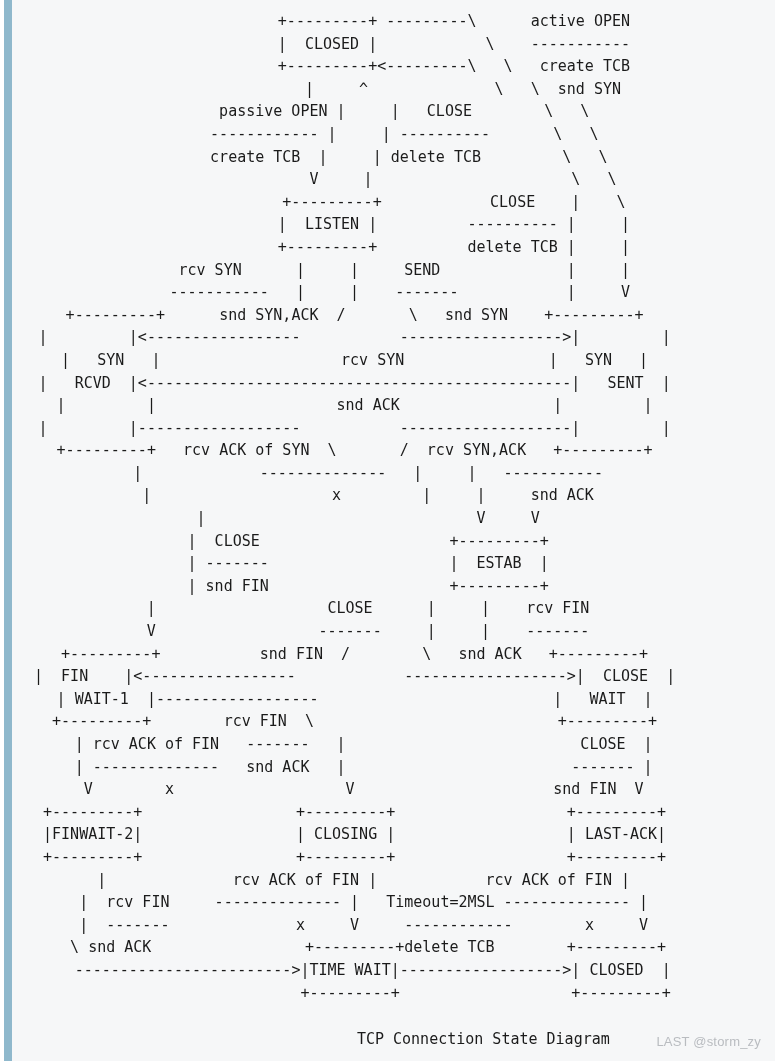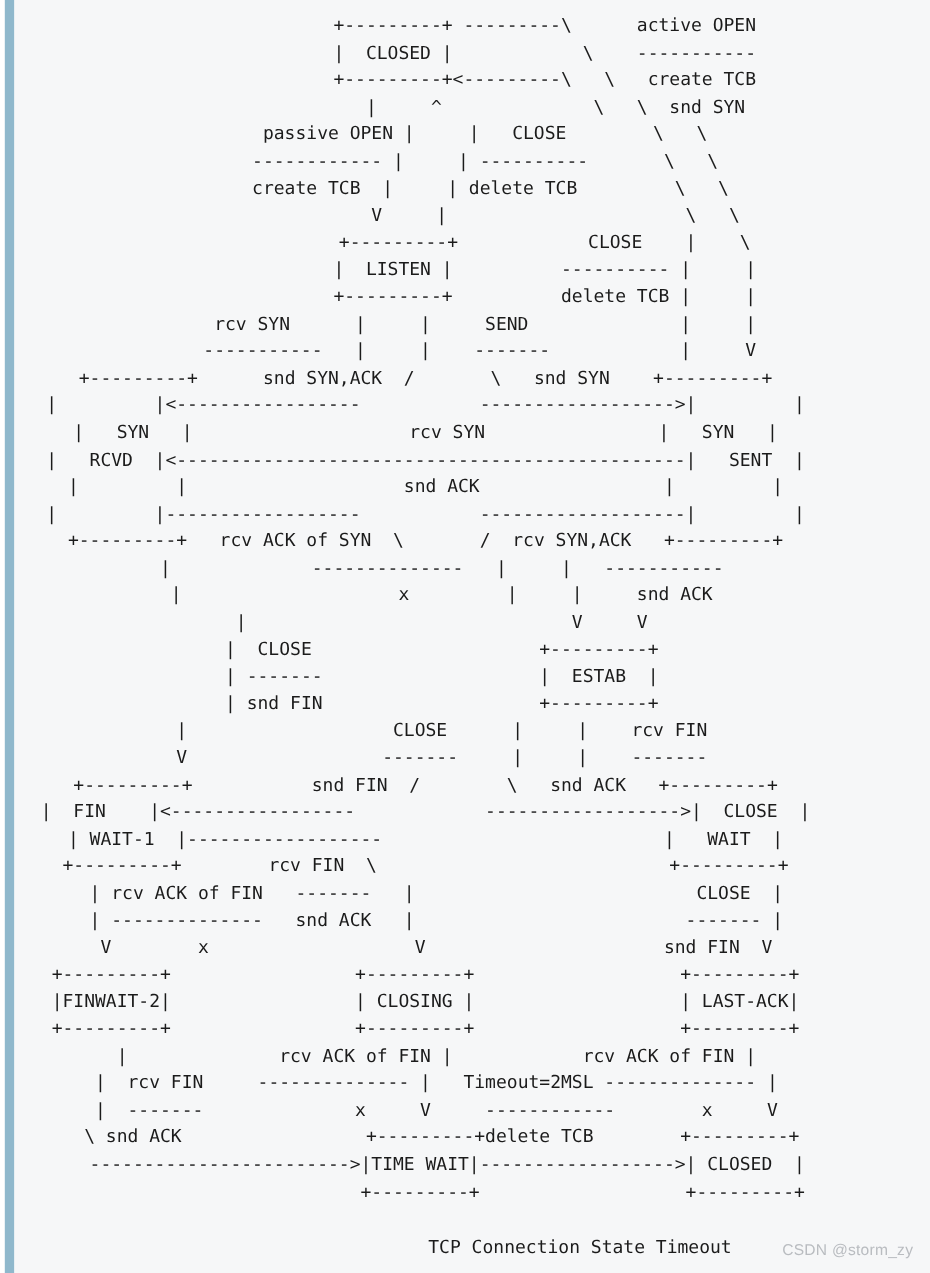--- a/index.html
+++ b/index.html
@@ -125,18 +125,18 @@
 +---------+                 +---------+                   +---------+
 |FINWAIT-2|                 | CLOSING |                   | LAST-ACK|
 +---------+                 +---------+                   +---------+
   |              rcv ACK of FIN |            rcv ACK of FIN |
   |  rcv FIN     -------------- |   Timeout=2MSL -------------- |
   |  -------              x     V     ------------        x     V
    \ snd ACK                 +---------+delete TCB        +---------+
     ------------------------&gt;|TIME WAIT|------------------&gt;| CLOSED  |
                              +---------+                   +---------+</pre>
 
-    <div id="caption" style="color: rgb(27, 27, 27);">                      TCP Connection State Timeout</div>
+    <div id="caption" style="color: rgb(27, 27, 27);">                      TCP Connection State Diagram</div>
 
-    <div id="watermark" style="color: rgb(185, 188, 192);">CSDN @storm_zy</div>
+    <div id="watermark" style="color: rgb(185, 188, 192);">LAST @storm_zy</div>
   </div>
 
 </div>
 
 </body></html>

